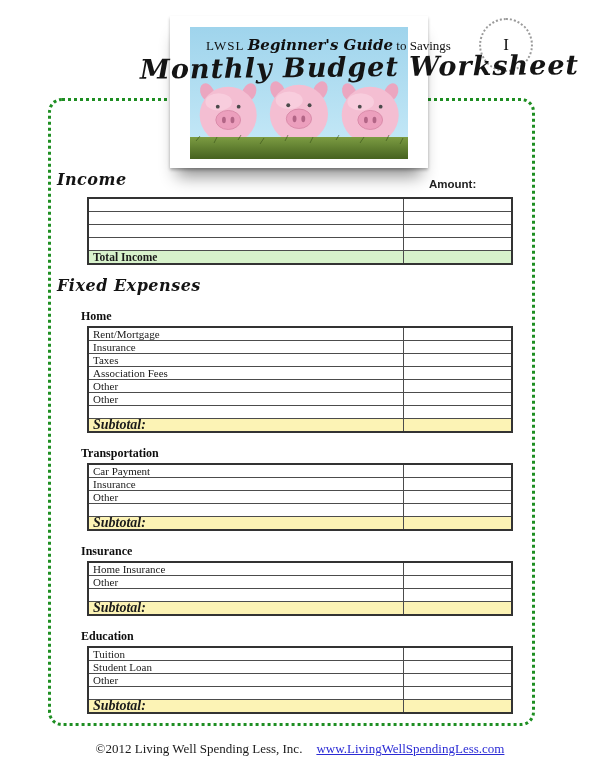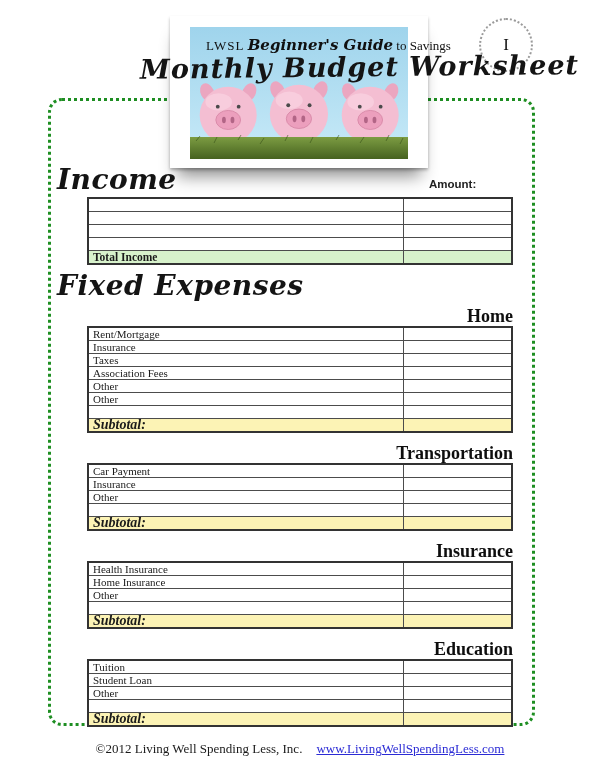--- a/index.html
+++ b/index.html
@@ -39,21 +39,21 @@
   .page-number {
     position:absolute; left:479px; top:18px; width:50px; height:50px;
     border:2px dotted #9a9a9a; border-radius:50%;
     display:flex; align-items:center; justify-content:center;
     font-family:"Liberation Serif",serif; font-size:17px; color:#111; z-index:2;
   }
 
   
   .script-heading {
     font-family:"DejaVu Serif",serif; font-style:italic; font-weight:bold;
-    font-size:28px; line-height:36px; letter-spacing:.5px; color:#141414;
+    font-size:16px; line-height:36px; letter-spacing:.5px; color:#141414;
   }
   .income-heading { position:absolute; left:57px; top:162px; z-index:2; }
   .amount-label {
     position:absolute; left:411px; top:178px; z-index:2;
     font-family:"Liberation Sans",sans-serif; font-size:11.5px; font-weight:600; color:#222;margin-left:18px;
   }
 
   
   .budget-table { border-collapse:collapse; width:426px; table-layout:fixed; background:#fff; }
   .budget-table td {
@@ -64,22 +64,22 @@
   .budget-table { border:2px solid #333; }
   .amount-cell { width:101px; }
   .total-row td { background:var(--total-income-bg,#d7f2cb); font-weight:bold; font-size:11.5px; }
   .subtotal-row td { background:var(--subtotal-bg,#fcf3b5); font-weight:bold; font-style:italic; font-size:14px; }
 
   .income-table-wrap { position:absolute; left:87px; top:197px; z-index:2; }
 
   .expenses-flow { position:absolute; left:87px; top:268px; width:426px; z-index:2; }
   .expenses-flow .script-heading { margin:0 0 4px -30px; }
   .section-heading {
-    font-family:"Liberation Serif",serif; font-weight:bold; font-size:18px;
-    line-height:16px; margin:0 0 2px -6px; color:#0e0e0e;text-align:right;
+    font-family:"Liberation Serif",serif; font-weight:bold; font-size:12px;
+    line-height:16px; margin:0 0 2px -6px; color:#0e0e0e;
   }
   .expense-section table { margin-bottom:12px; }
 
   
   .footer {
     position:absolute; left:0; right:0; top:741px; text-align:center; z-index:2;
     font-family:"Liberation Serif",serif; font-size:13px; color:#1a1a1a;
   }
   .footer-link { color:var(--link-blue,#2b2bd5); text-decoration:underline; margin-left:14px; cursor:pointer; }
 </style>
@@ -243,24 +243,20 @@
                 <td class="amount-cell"></td>
               </tr>
             </tbody>
           </table>
         </div>
         <div class="expense-section">
           <div class="section-heading">Insurance</div>
           <table class="budget-table">
             <tbody>
               <tr>
-                <td>Health Insurance</td>
-                <td class="amount-cell"></td>
-              </tr>
-              <tr>
                 <td>Home Insurance</td>
                 <td class="amount-cell"></td>
               </tr>
               <tr>
                 <td>Other</td>
                 <td class="amount-cell"></td>
               </tr>
               <tr>
                 <td></td>
                 <td class="amount-cell"></td>

